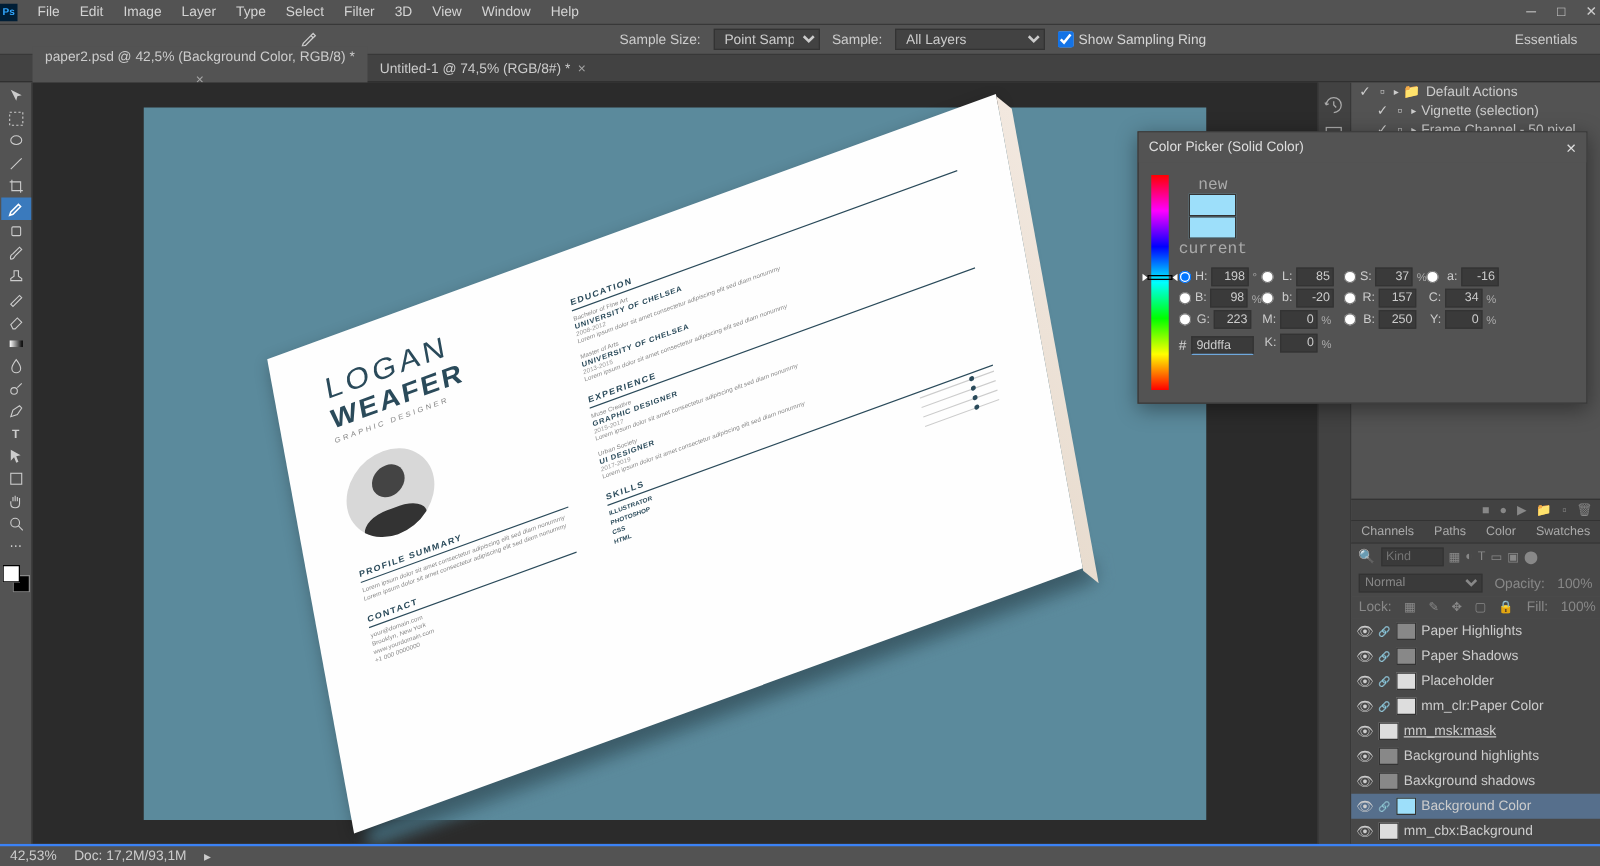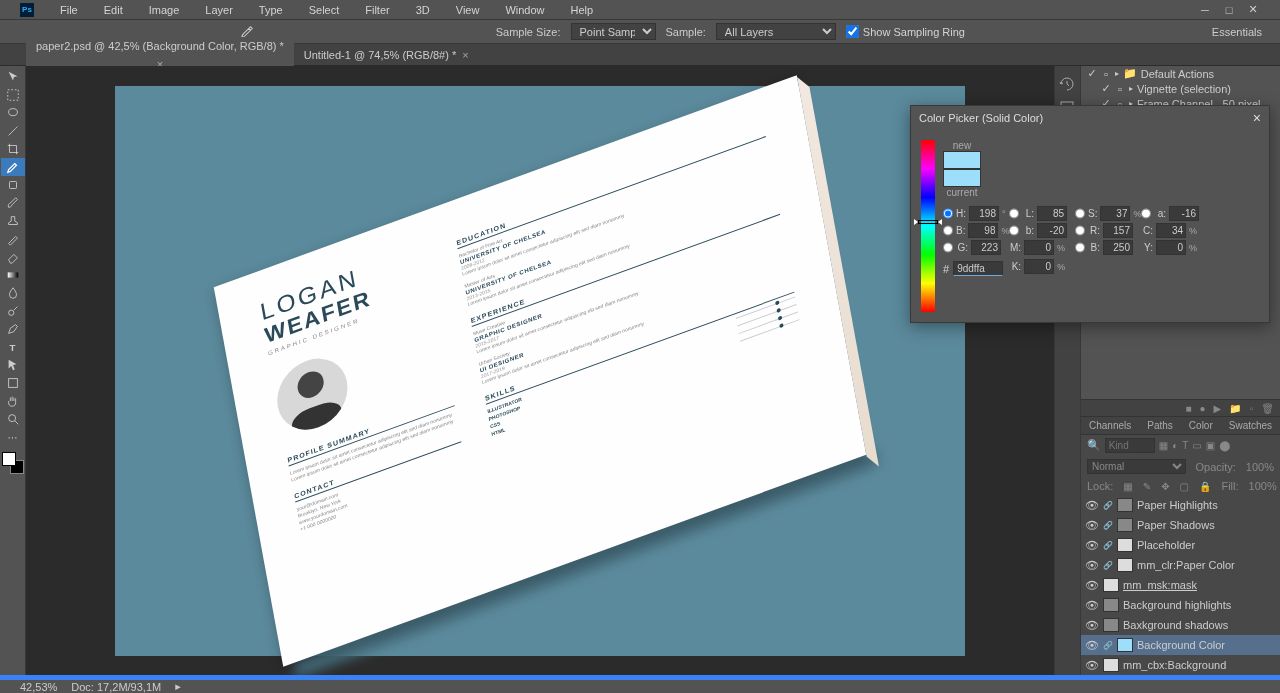--- a/index.html
+++ b/index.html
@@ -1,19 +1,19 @@
 <!DOCTYPE html>
 <html><head>
 <meta charset="utf-8">
 <style>
 * { margin: 0; padding: 0; box-sizing: border-box; font-family: 'Segoe UI', Tahoma, sans-serif; font-size: 11px; }
 body { background: #535353; color: #d4d4d4; width: 1280px; height: 693px; overflow: hidden; position: relative; }
 
 
-.menubar { height: 20px; background: #535353; display: flex; align-items: center; padding: 0 20px; border-bottom: 1px solid #383838; gap: 10px; }
+.menubar { height: 20px; background: #535353; display: flex; align-items: center; padding: 0 0; border-bottom: 1px solid #383838; }
 .ps-logo { width: 14px; height: 14px; background: #001e36; color: #31a8ff; display: flex; align-items: center; justify-content: center; font-size: 8px; font-weight: bold; margin-right: 8px; }
 .menu-item { padding: 2px 8px; cursor: pointer; font-size: 11px; }
 .window-controls { margin-left: auto; display: flex; gap: 10px; }
 .window-btn { width: 14px; height: 14px; display: flex; align-items: center; justify-content: center; cursor: pointer; color: #ccc; }
 
 
 .optionsbar { height: 24px; background: #535353; display: flex; align-items: center; padding: 0 8px; gap: 10px; border-bottom: 1px solid #383838; }
 .opt-label { font-size: 11px; color: #ccc; }
 .opt-select { background: #424242; border: 1px solid #333; color: #ccc; padding: 1px 4px; font-size: 11px; height: 17px; }
 .opt-check { display: flex; align-items: center; gap: 4px; }
@@ -92,39 +92,39 @@
 .layers-list { background: #484848; }
 .layer-row { display: flex; align-items: center; gap: 4px; padding: 2px 4px; height: 20px; font-size: 10px; color: #ccc; cursor: pointer; }
 .layer-row.selected { background: #566f8c; }
 .layer-eye { width: 14px; text-align: center; cursor: pointer; }
 .layer-thumb { width: 16px; height: 14px; background: #888; border: 1px solid #333; flex-shrink: 0; }
 .layer-thumb.mask { background: #ddd; }
 .layer-thumb.solid { background: #9ddffa; }
 .layer-link { font-size: 8px; color: #aaa; }
 
 
-.statusbar { height: 18px; background: #535353; display: flex; align-items: center; padding: 0 20px; font-size: 10px; color: #ccc; gap: 14px; border-top: 5px solid #3b82f6; }
+.statusbar { height: 18px; background: #535353; display: flex; align-items: center; padding: 0 8px; font-size: 10px; color: #ccc; gap: 14px; border-top: 2px solid #3b82f6; }
 
 
 .dialog { position: absolute; top: 105px; left: 910px; width: 360px; background: #535353; border: 1px solid #383838; box-shadow: 0 4px 16px rgba(0,0,0,0.4); z-index: 100; }
 .dialog-title { display: flex; justify-content: space-between; align-items: center; padding: 4px 8px; font-size: 11px; color: #ddd; background: #535353; }
 .dialog-close { cursor: pointer; font-size: 14px; }
 .dialog-body { padding: 10px; display: flex; gap: 8px; }
 .sat-field { width: 172px; height: 172px; position: relative; background: linear-gradient(to top, #000, transparent), linear-gradient(to right, #fff, hsl(198,100%,50%)); cursor: crosshair; }
 .sat-cursor { position: absolute; width: 8px; height: 8px; border: 1px solid #fff; border-radius: 50%; top: 6px; left: 62px; box-shadow: 0 0 0 1px #000; }
 .hue-strip { width: 14px; height: 172px; background: linear-gradient(to bottom, #f00, #f0f, #00f, #0ff, #0f0, #ff0, #f00); position: relative; cursor: pointer; }
 .hue-cursor { position: absolute; left: -3px; top: 80px; width: 20px; height: 4px; border: 1px solid #000; background: transparent; }
 .hue-cursor::before, .hue-cursor::after { content: ''; position: absolute; width: 0; height: 0; border-top: 3px solid transparent; border-bottom: 3px solid transparent; top: -2px; }
 .hue-cursor::before { left: -5px; border-left: 4px solid #fff; }
 .hue-cursor::after { right: -5px; border-right: 4px solid #fff; }
 .picker-right { flex: 1; display: flex; flex-direction: column; gap: 4px; }
 .picker-btns { display: flex; flex-direction: column; gap: 5px; }
 .swatch-col { display: flex; flex-direction: column; align-items: center; }
 .swatch-box { width: 38px; height: 18px; border: 1px solid #333; }
-.swatch-label { font-size: 10px; color: #aaa; }
+.swatch-label { font-size: 13px; color: #aaa; font-family: Liberation Mono, monospace; }
 .dlg-btn { background: #5a5a5a; border: 1px solid #6a6a6a; border-radius: 10px; color: #ddd; padding: 2px 10px; font-size: 10px; cursor: pointer; width: 76px; text-align: center; }
 .color-fields { display: flex; flex-wrap: wrap; gap: 2px 6px; margin-top: 4px; }
 .cf { display: flex; align-items: center; gap: 3px; width: 60px; }
 .cf label { width: 12px; font-size: 10px; color: #ccc; text-align: right; }
 .cf input { width: 30px; background: #3a3a3a; border: 1px solid #333; color: #ccc; font-size: 10px; padding: 1px 2px; text-align: right; }
 .cf .unit { font-size: 9px; color: #aaa; width: 8px; }
 .cf input[type=radio] { width: 10px; }
 .hex-row { display: flex; align-items: center; gap: 4px; margin-top: 4px; }
 .hex-row input { width: 50px; background: #3a3a3a; border: 1px solid #333; border-bottom: 1px solid #6fa8dc; color: #ccc; font-size: 10px; padding: 1px 3px; }
 .webcolors { display: flex; align-items: center; gap: 4px; margin-top: 8px; font-size: 10px; color: #ccc; padding-left: 2px; }

